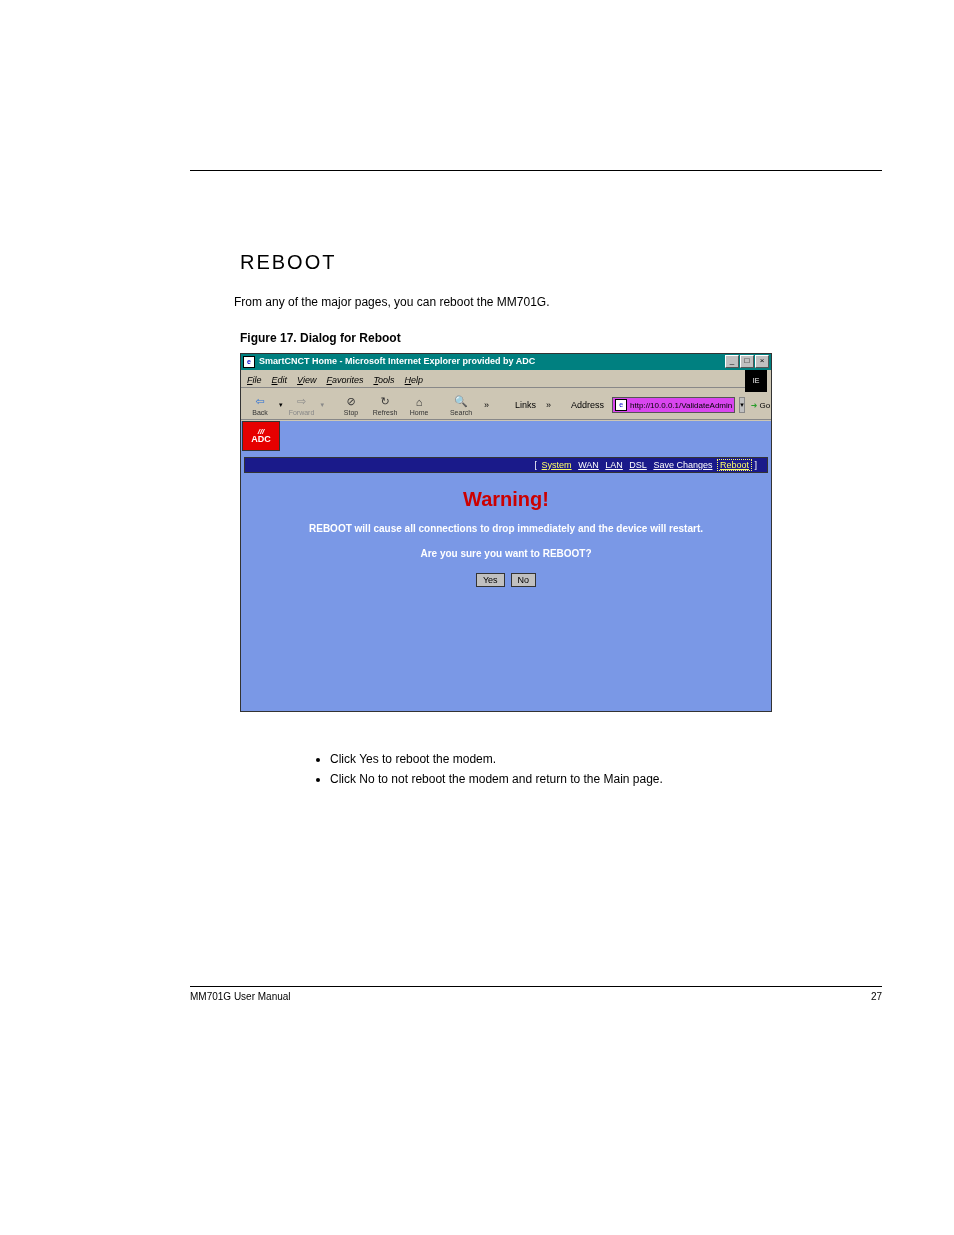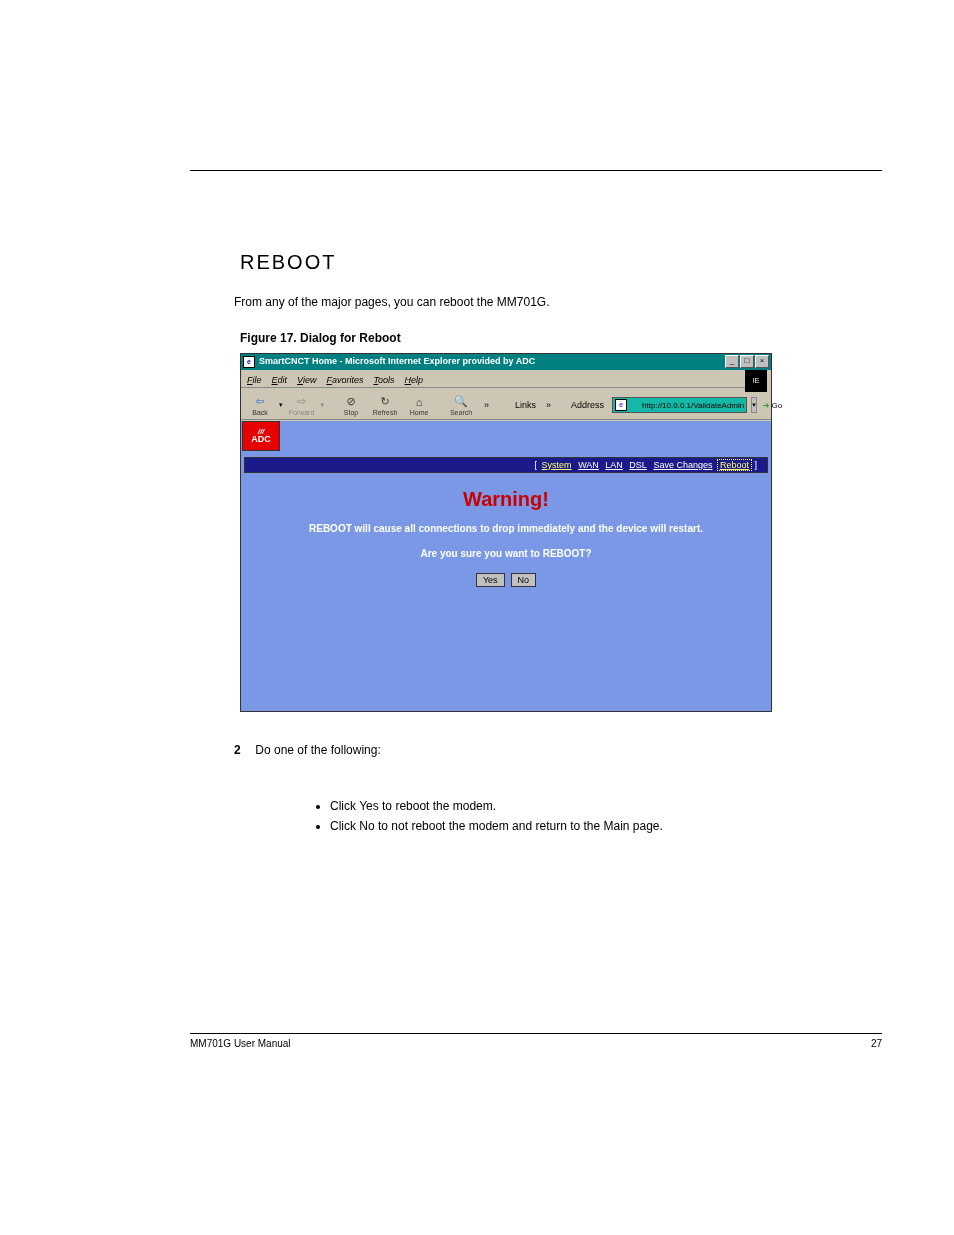--- a/index.html
+++ b/index.html
@@ -148,27 +148,27 @@
       height: 22px;
       background: #888;
       margin: 0 2px;
     }
     .tb-chevron { font-size: 9px; padding: 0 4px; }
     .links-lbl { font-size: 9px; padding: 0 2px; margin-left: 8px; }
     .address-lbl { font-size: 9px; padding: 0 4px; }
     .address-input {
       flex: 1;
       height: 14px;
-      background: #14b8a6;
+      background: #d946ef;
       border: 1px solid #555;
       font-size: 8px;
       padding: 0 2px;
       display: flex;
       align-items: center;
-      gap: 15px;
+      gap: 3px;
     }
     .addr-drop {
       width: 12px;
       height: 14px;
       background: #c0c0c0;
       border: 1px solid #888;
       text-align: center;
       font-size: 7px;
       line-height: 14px;
     }
@@ -368,24 +368,20 @@
         <div class="warning-text">REBOOT will cause all connections to drop immediately and the device will restart.</div>
         <div class="confirm-text">Are you sure you want to REBOOT?</div>
         <div class="dlg-btns">
           <div class="dlg-btn">Yes</div>
           <div class="dlg-btn">No</div>
         </div>
       </div>
     </div>
   </div>
 
-  <div class="body-text" style="margin-top:30px">
-    <span class="step-number">2</span>
-    <span>Do one of the following:</span>
-  </div>
 
   <ul class="post-figure">
     <li>
       <span>Click </span><span class="bold">Yes</span><span> to reboot the modem.</span>
     </li>
     <li>
       <span>Click </span><span class="bold">No</span><span> to not reboot the modem and return to the Main page.</span>
     </li>
   </ul>
 

